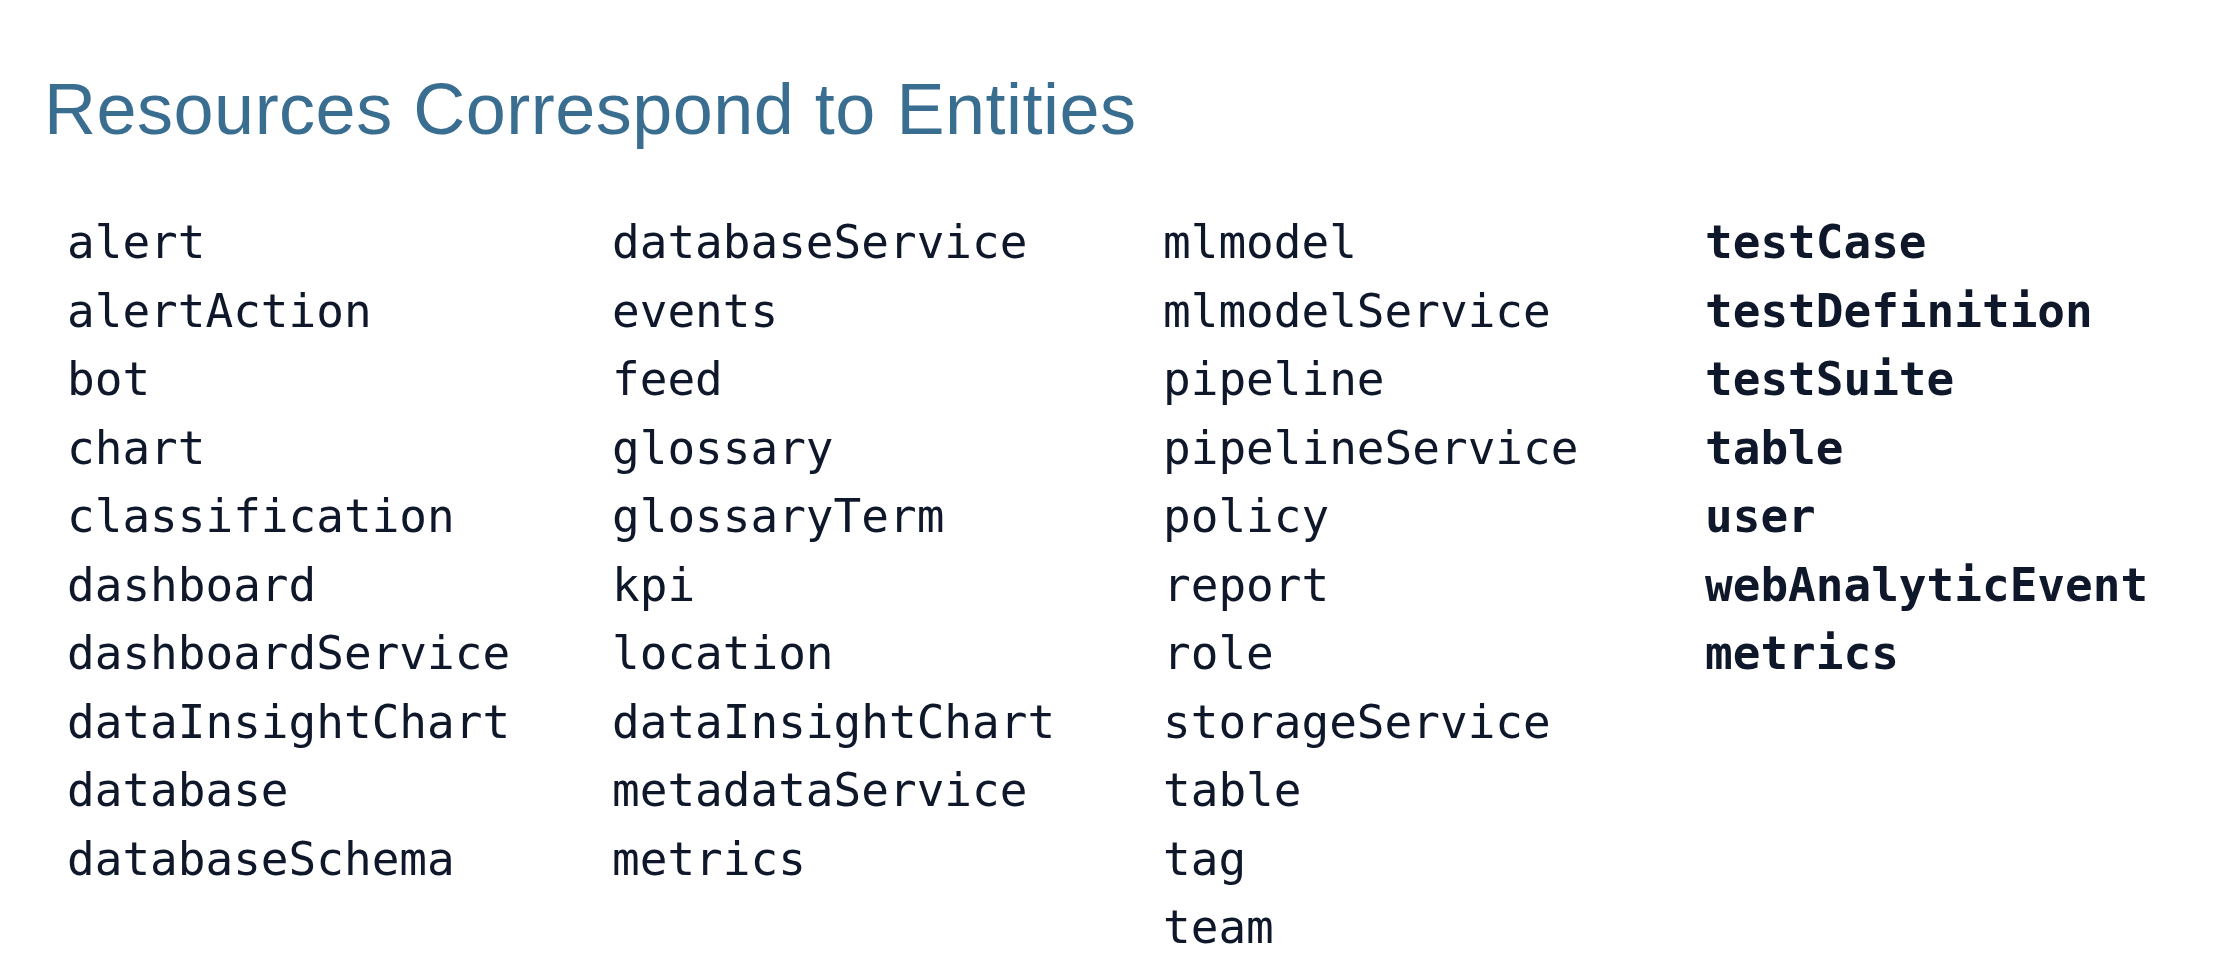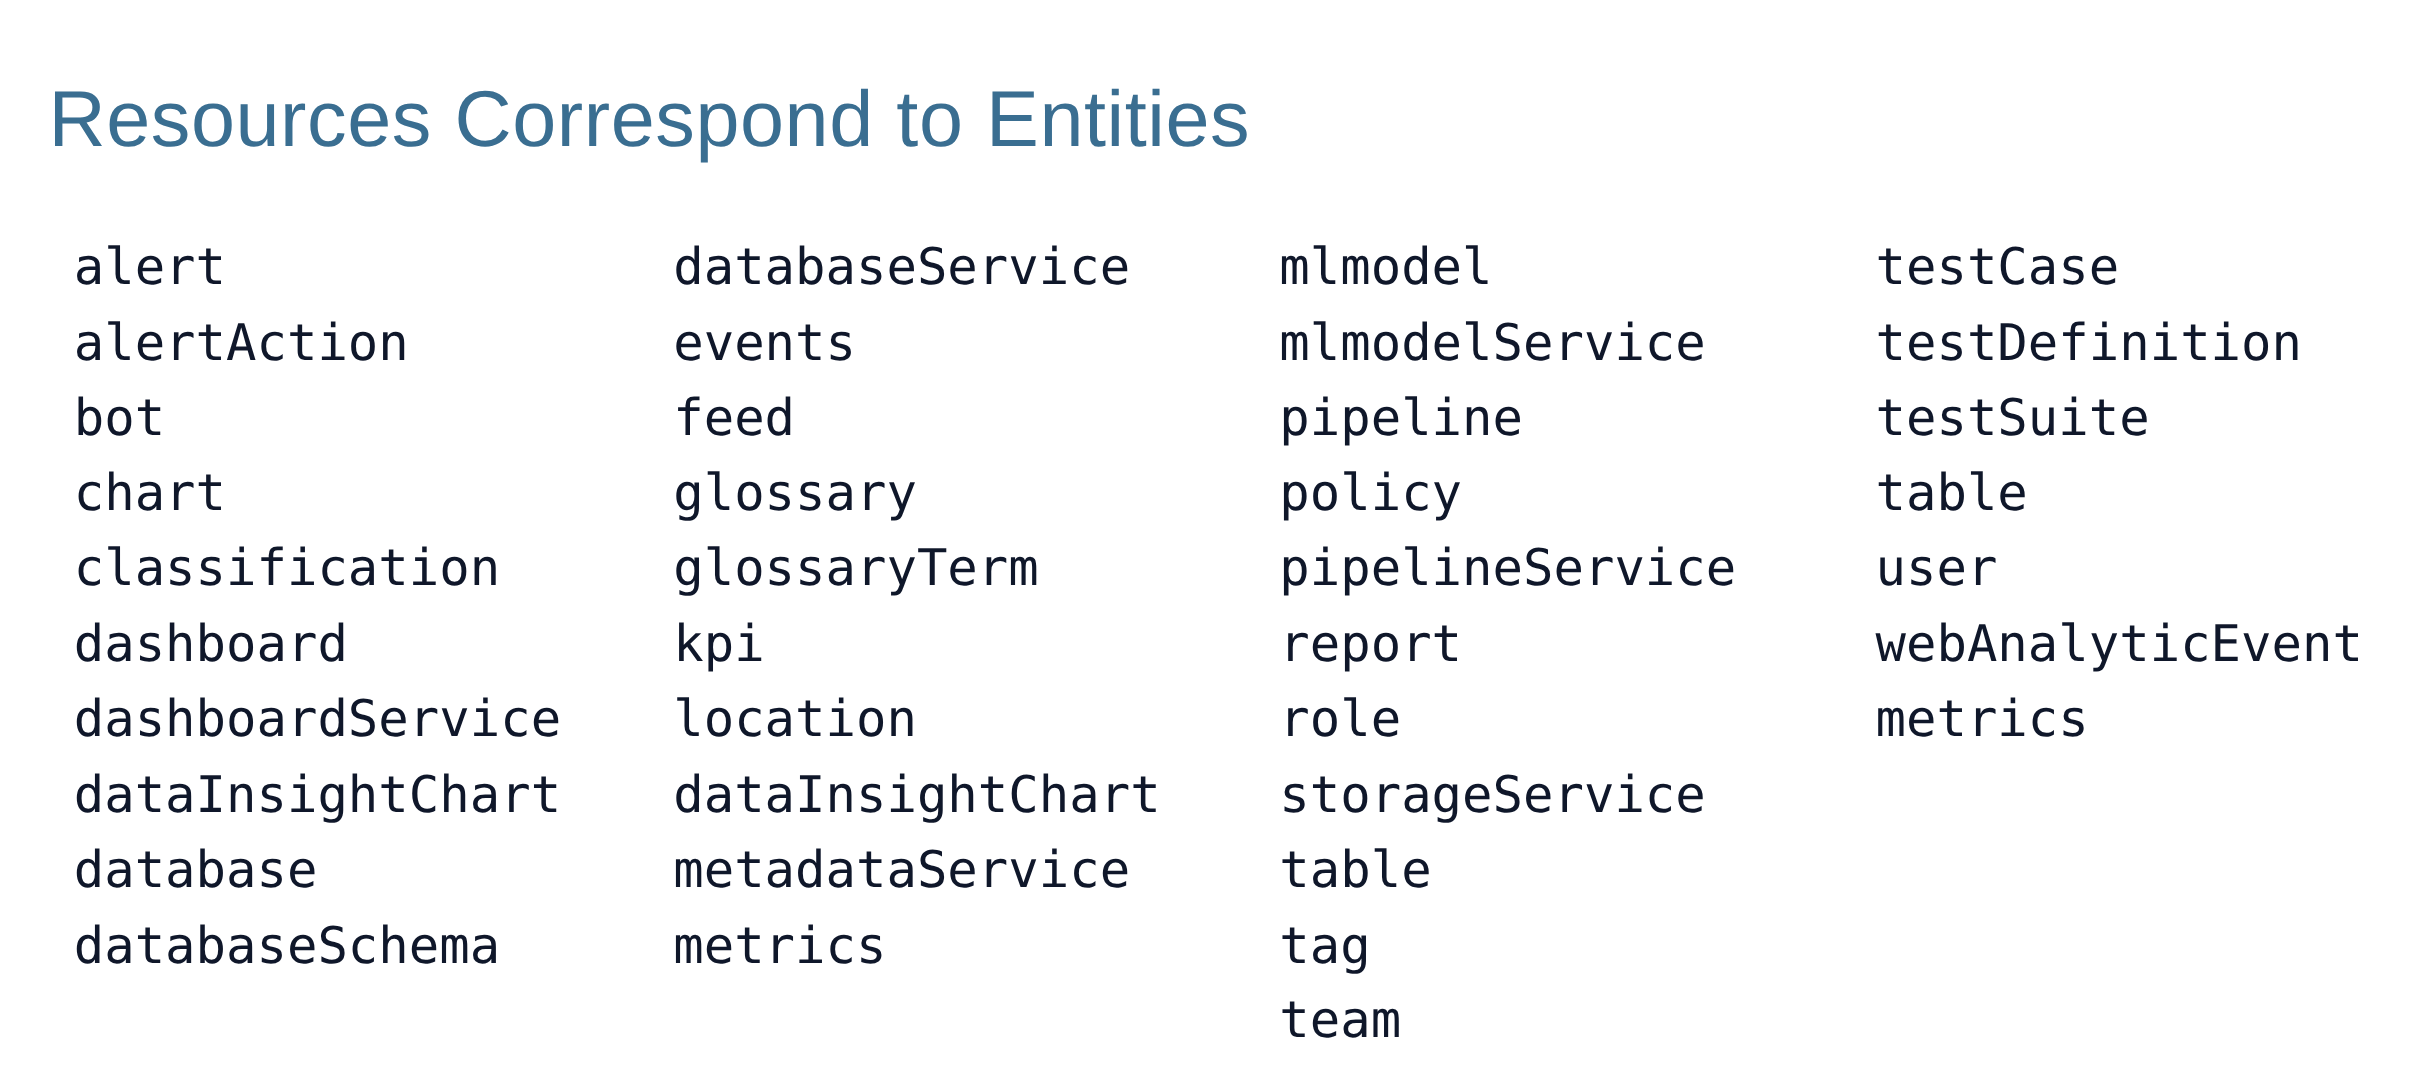--- a/index.html
+++ b/index.html
@@ -35,21 +35,21 @@
     font-family: "DejaVu Sans Mono", "Liberation Mono", monospace;
     font-size: 46px;
     line-height: 68.5px;
     color: #000000;
     white-space: nowrap;
   }
   .resource-column { flex: 0 0 auto; }
   .resource-column:nth-child(1) { width: 545px; }
   .resource-column:nth-child(2) { width: 551px; }
   .resource-column:nth-child(3) { width: 542px; }
-  .resource-column:nth-child(4) { width: auto; }
+  .resource-column:nth-child(4) { width: auto; font-weight: bold; }
   .item { padding: 0; margin: 0; }
 </style>
 </head>
 <body style="background: rgb(255, 255, 255);">
 
 <h1 class="page-title" style="color: rgb(58, 110, 145); margin-top: 41px;">Resources Correspond to Entities</h1>
 
 <div class="resource-list" style="color: #0f172a;">
   <div class="resource-column">
       <div class="item">alert</div>
@@ -72,22 +72,22 @@
       <div class="item">kpi</div>
       <div class="item">location</div>
       <div class="item">dataInsightChart</div>
       <div class="item">metadataService</div>
       <div class="item">metrics</div>
     </div>
   <div class="resource-column">
       <div class="item">mlmodel</div>
       <div class="item">mlmodelService</div>
       <div class="item">pipeline</div>
+      <div class="item">pipelineService</div>
       <div class="item">policy</div>
-      <div class="item">pipelineService</div>
       <div class="item">report</div>
       <div class="item">role</div>
       <div class="item">storageService</div>
       <div class="item">table</div>
       <div class="item">tag</div>
       <div class="item">team</div>
     </div>
   <div class="resource-column">
       <div class="item">testCase</div>
       <div class="item">testDefinition</div>

